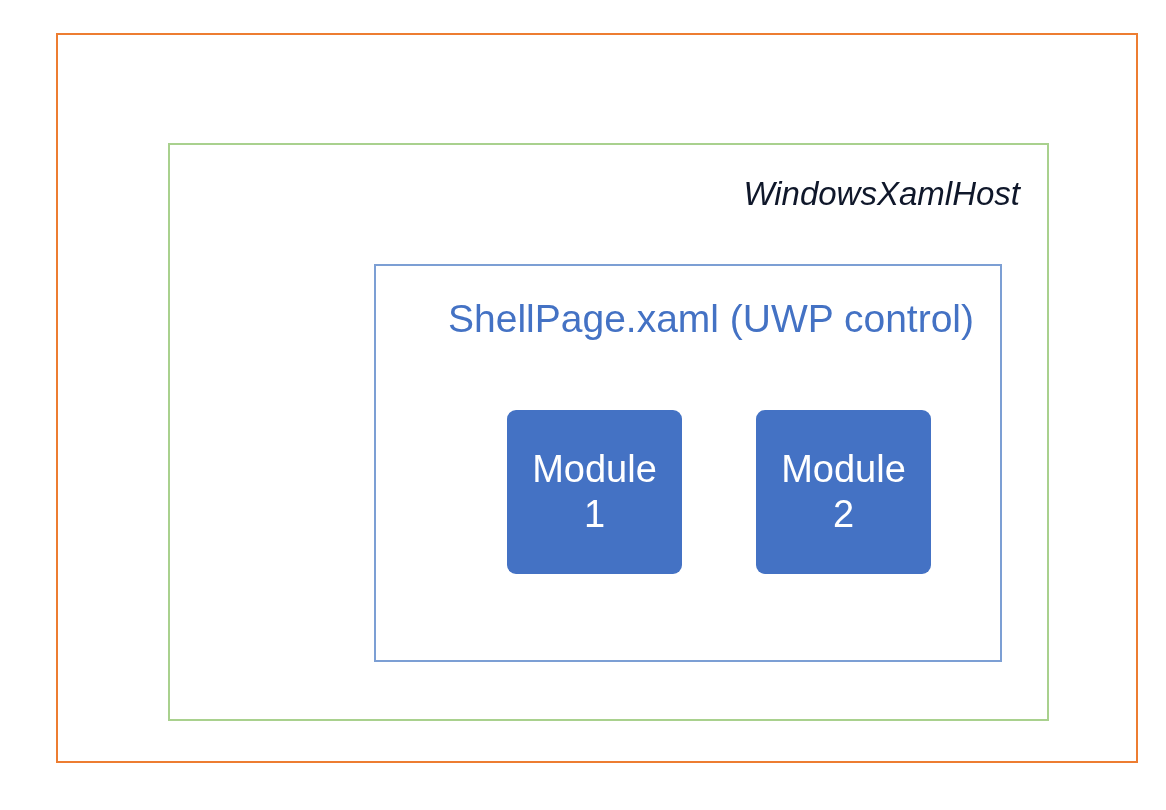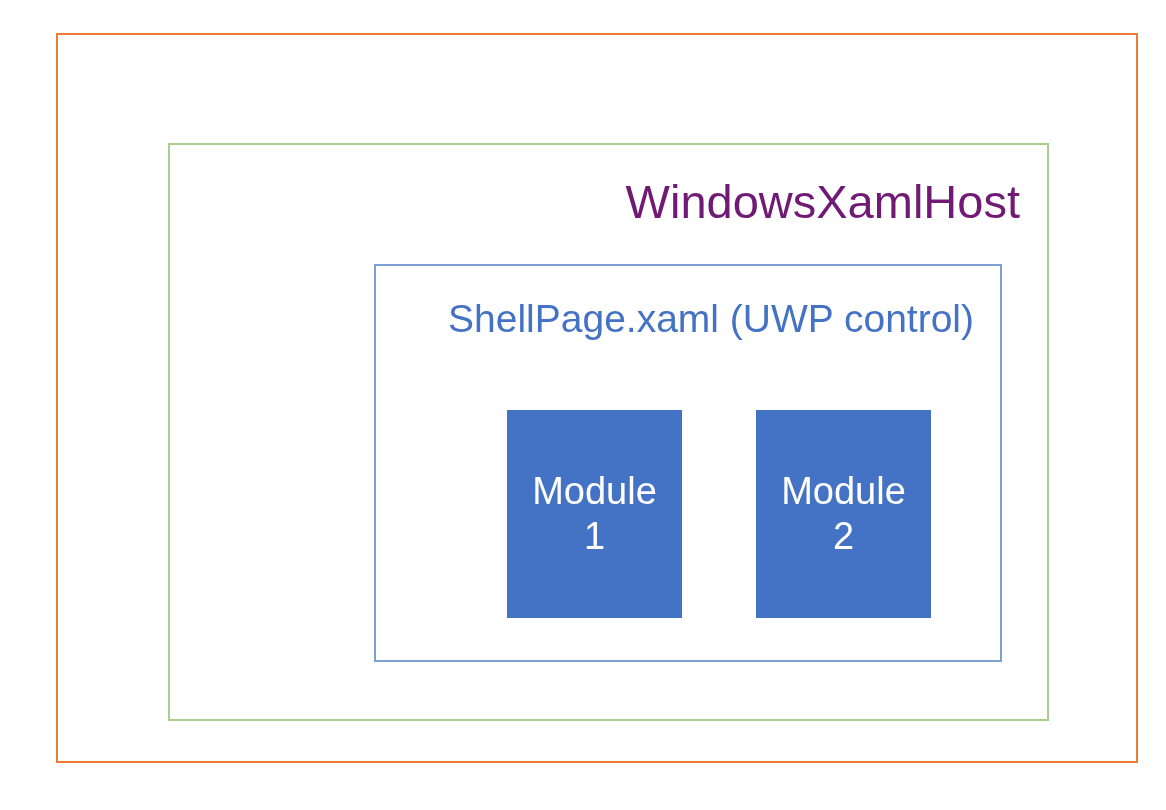--- a/index.html
+++ b/index.html
@@ -71,47 +71,49 @@
   .label-wpf {
     right: 73px;
     top: 68px;
     font-size: 39px;
     color: #ED7D31;
   }
 
   .label-xamlhost {
     right: 73px;
     top: 172px;
-    font-size: 47px;
-    color: #701a75;
+    font-size: 33px;
+    color: #0f172a;
+    font-style: italic;
   }
 
   .label-shellpage {
     right: 126px;
     top: 292px;
     font-size: 39px;
     color: #4472C4;
     margin-left: 8px;
   }
 
   
   .module {
     position: absolute;
     top: 404px;
     width: 175px;
-    height: 208px;
+    height: 164px;
     background: #4472C4;
     box-sizing: border-box;
     display: flex;
     flex-direction: column;
     align-items: center;
     justify-content: center;
     color: #ffffff;
     font-size: 38px;
     line-height: 1.18;
+    border-radius: 9px;
   }
 
   .module-1 { left: 501px; }
   .module-2 { left: 750px; }
 
   .module-line {
     display: block;
     text-align: center;
   }
 </style>

